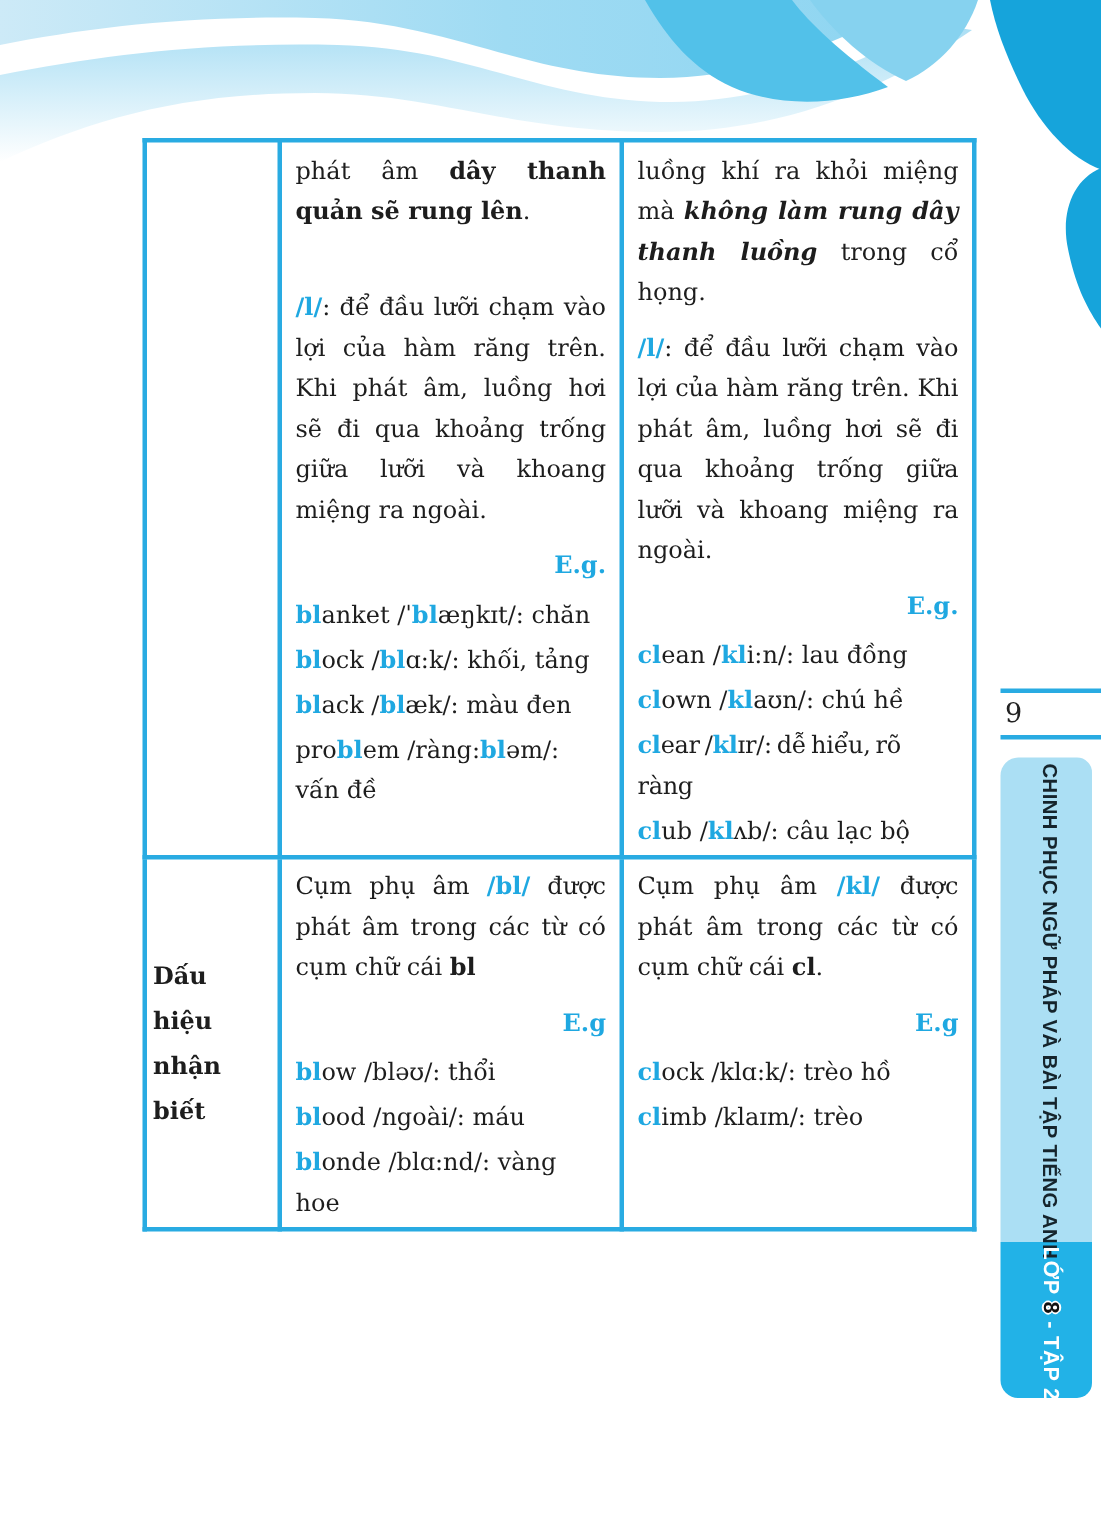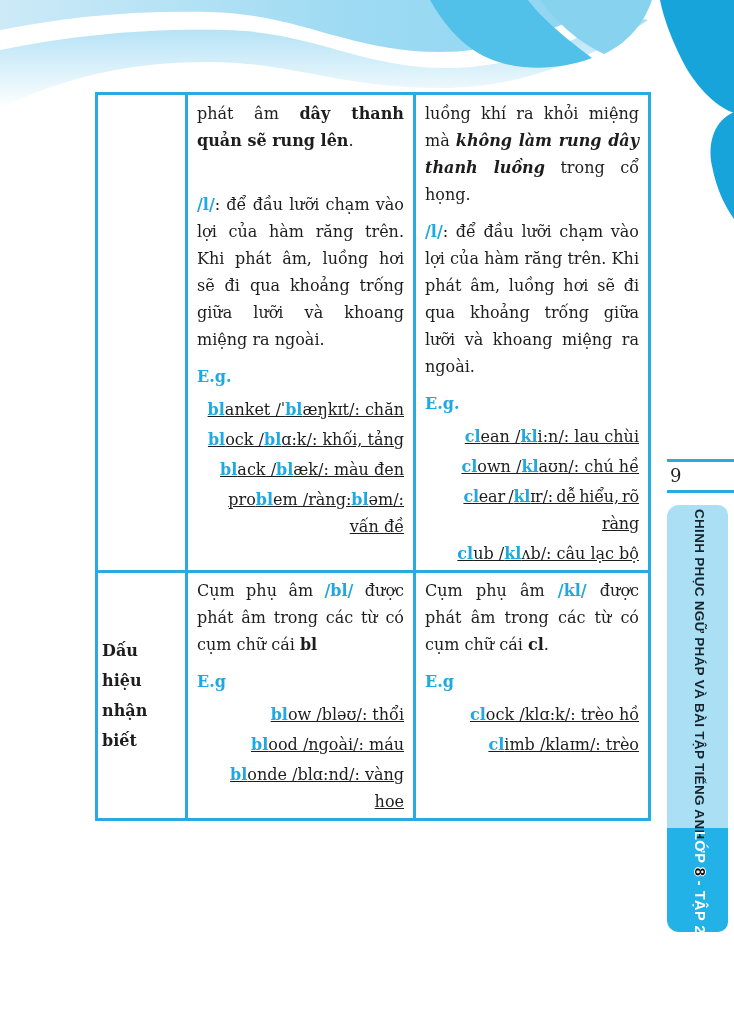--- a/index.html
+++ b/index.html
@@ -12,23 +12,23 @@
   
   .ptable{
     position:absolute;left:95px;top:92px;width:553px;
     border-collapse:collapse;table-layout:fixed;
   }
   .ptable td{
     border:3px solid #29ABE2;vertical-align:top;overflow:hidden;
     padding:5px 9px 0 9px;font-size:16px;color:#1d1d1d;
   }
   .ptable p{margin:0 0 10px 0;line-height:27px;text-align:justify;}
-  .ptable p.ex{text-align:right;margin:0 0 3px 0;text-decoration:underline;}
+  .ptable p.ex{text-align:left;margin:0 0 3px 0;}
   .ptable p.gap{margin-bottom:37px;}
-  .ptable p.eg{margin-bottom:6px;color:#1FA8E1;font-weight:700;text-align:left;}
+  .ptable p.eg{margin-bottom:6px;color:#1FA8E1;font-weight:700;text-align:right;}
   .r2 td{padding-top:4px;}
   .hdrcell{
     vertical-align:middle !important;text-align:left;color:#1FA8E1;
     font-weight:700;font-size:17px;line-height:30px;padding:0 4px !important;
   }
   .a{color:#1FA8E1;font-weight:700;}
   .b{font-weight:700;}
   .bi{font-weight:700;font-style:italic;}
   .tight{word-spacing:-1.6px;letter-spacing:-0.2px;}
   
@@ -92,21 +92,21 @@
         <p class="eg">E.g.</p>
         <p class="ex"><span class="a">bl</span><span>anket /ˈ</span><span class="a">bl</span><span>æŋkɪt/: chăn</span></p>
         <p class="ex"><span class="a">bl</span><span>ock /</span><span class="a">bl</span><span>ɑ:k/: khối, tảng</span></p>
         <p class="ex"><span class="a">bl</span><span>ack /</span><span class="a">bl</span><span>æk/: màu đen</span></p>
         <p class="ex"><span>pro</span><span class="a">bl</span><span>em /ràng:</span><span class="a">bl</span><span>əm/: vấn đề</span></p>
       </td>
       <td>
         <p><span>luồng khí ra khỏi miệng mà </span><span class="bi">không làm rung dây thanh luồng</span><span> trong cổ họng.</span></p>
         <p><span class="a">/l/</span><span>: để đầu lưỡi chạm vào lợi của hàm răng trên. Khi phát âm, luồng hơi sẽ đi qua khoảng trống giữa lưỡi và khoang miệng ra ngoài.</span></p>
         <p class="eg">E.g.</p>
-        <p class="ex"><span class="a">cl</span><span>ean /</span><span class="a">kl</span><span>i:n/: lau chùi</span></p>
+        <p class="ex"><span class="a">cl</span><span>ean /</span><span class="a">kl</span><span>i:n/: lau đồng</span></p>
         <p class="ex"><span class="a">cl</span><span>own /</span><span class="a">kl</span><span>aʊn/: chú hề</span></p>
         <p class="ex tight"><span class="a">cl</span><span>ear /</span><span class="a">kl</span><span>ɪr/: dễ hiểu, rõ ràng</span></p>
         <p class="ex"><span class="a">cl</span><span>ub /</span><span class="a">kl</span><span>ʌb/: câu lạc bộ</span></p>
       </td>
     </tr>
     <tr class="r2" style="height:231px">
       <td class="hdrcell">Dấu hiệu nhận biết</td>
       <td>
         <p><span>Cụm phụ âm </span><span class="a">/bl/</span><span> được phát âm trong các từ có cụm chữ cái </span><span class="b">bl</span></p>
         <p class="eg">E.g</p>

